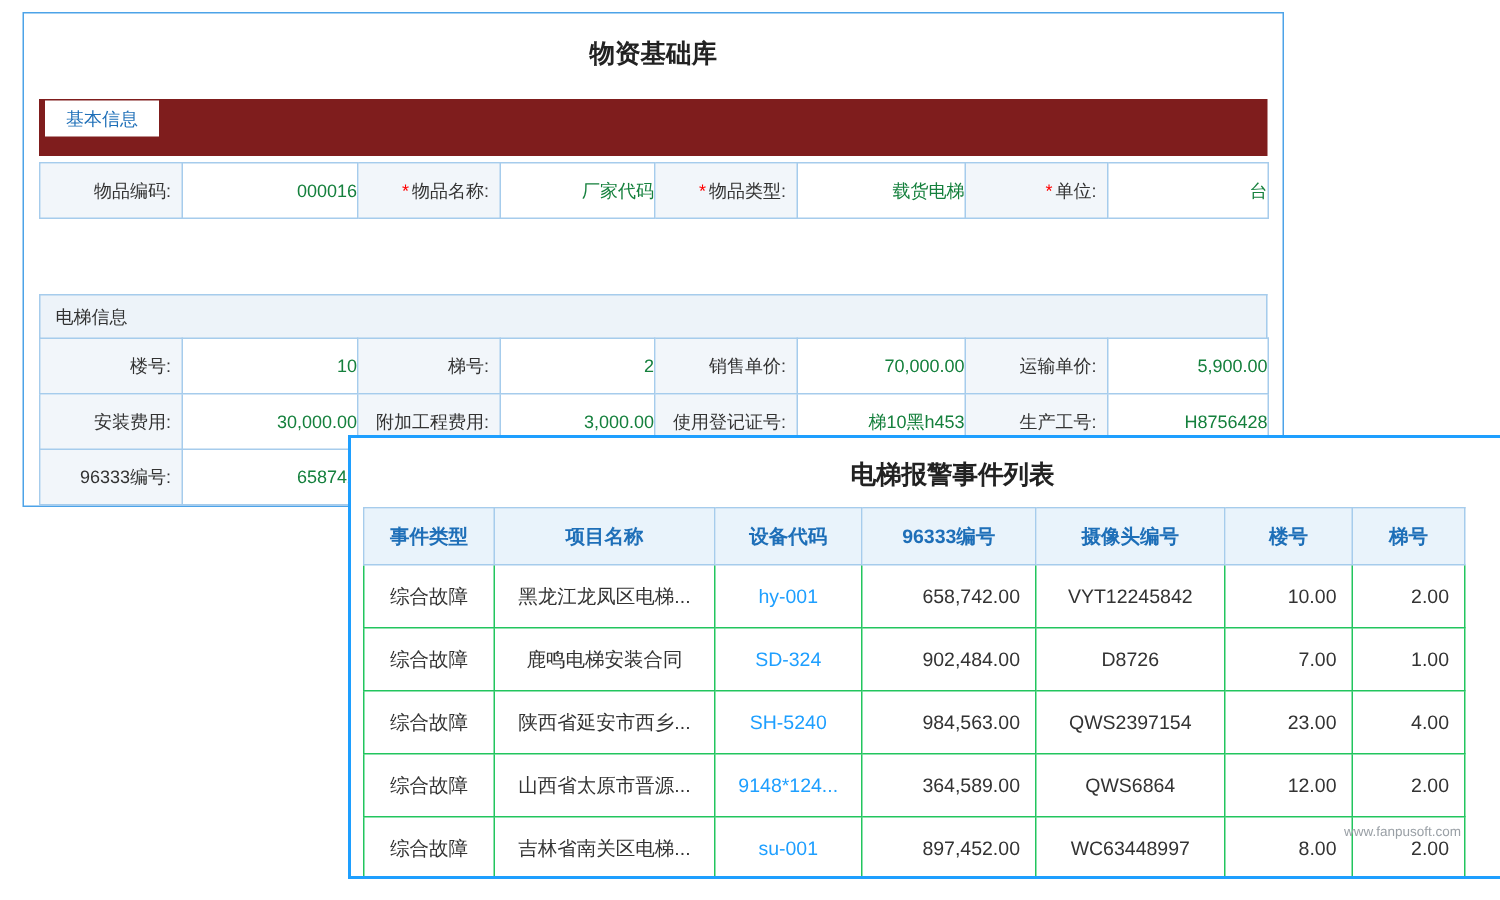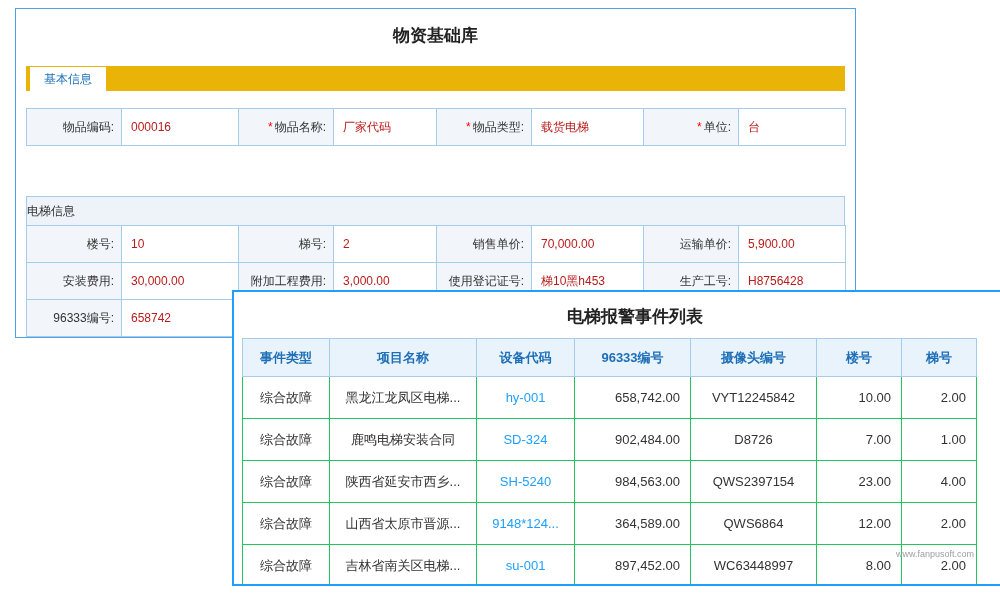--- a/index.html
+++ b/index.html
@@ -11,44 +11,44 @@
 
   
   .material-panel {
     position:absolute; left:15px; top:8px; width:841px; height:330px;
     background:#fff; border:1px solid #4DA3E8; z-index:1;
   }
   .panel-title {
     text-align:center; font-size:17px; font-weight:bold; color:#222; margin-top:15px;
   }
   .tabbar {
-    position:absolute; left:10px; right:10px; top:57px; height:25px;
-    background:#eab308;
+    position:absolute; left:10px; right:10px; top:57px; height:38px;
+    background:#7f1d1d;
   }
   .tab {
     position:absolute; left:4px; top:1px; height:24px; line-height:24px;
     background:#fff; color:#1E6FB8; font-size:12px; padding:0 14px; cursor:pointer;
   }
   .formtable {
     position:absolute; left:10px; width:819px;
     border-collapse:collapse; table-layout:fixed;
   }
   .formtable.basic { top:99px; }
   .formtable.elevator { top:216px; }
   .formtable td {
     border:1px solid #A6CCEC; height:37px; font-size:12px; background:#fff;
     overflow:hidden; white-space:nowrap;
   }
   .formtable td.lbl { background:#F2F6FA; text-align:right; padding-right:7px; color:#333; }
-  .formtable td.val { text-align:left; padding-left:9px; color:#b91c1c; }
+  .formtable td.val { text-align:right; padding-left:9px; color:#15803d; }
   .req { color:#FF0000; margin-right:2px; }
   .section-hd {
     position:absolute; left:10px; right:10px; top:187px; height:30px;
     background:#EDF3F9; border:1px solid #A6CCEC; border-bottom:none;
-    line-height:29px; padding-left:0; font-size:12px; color:#333;
+    line-height:29px; padding-left:10px; font-size:12px; color:#333;
   }
 
   
   .alarm-panel {
     position:absolute; left:232px; top:290px; width:806px; height:296px;
     background:#fff; border:2px solid #1E9FFF; z-index:10; overflow:hidden;
   }
   .alarm-title {
     text-align:center; font-size:17px; font-weight:bold; color:#222; margin-top:13px;
   }

